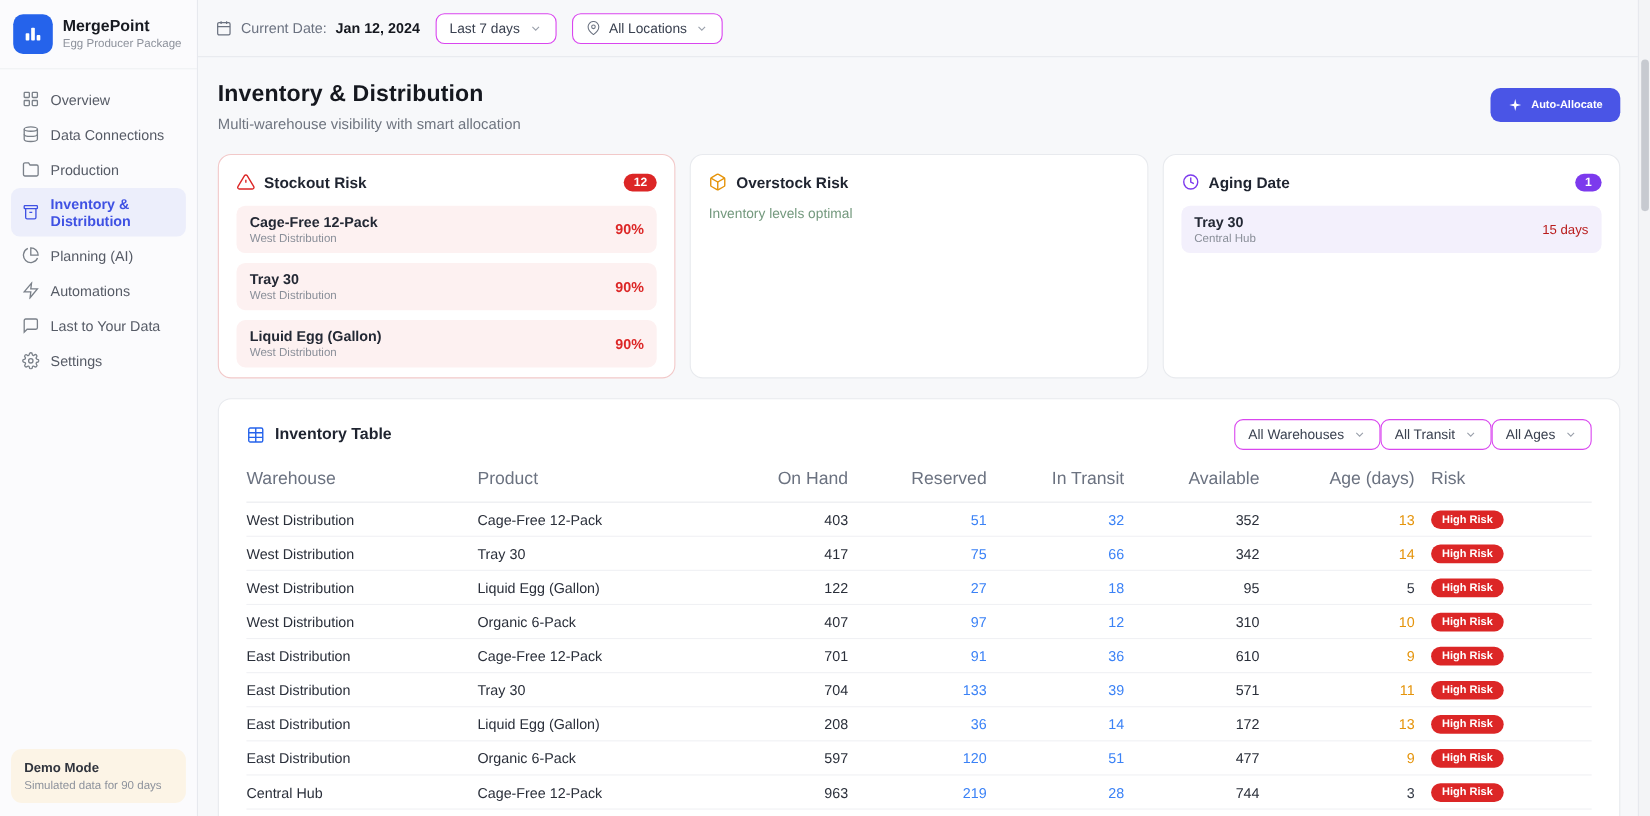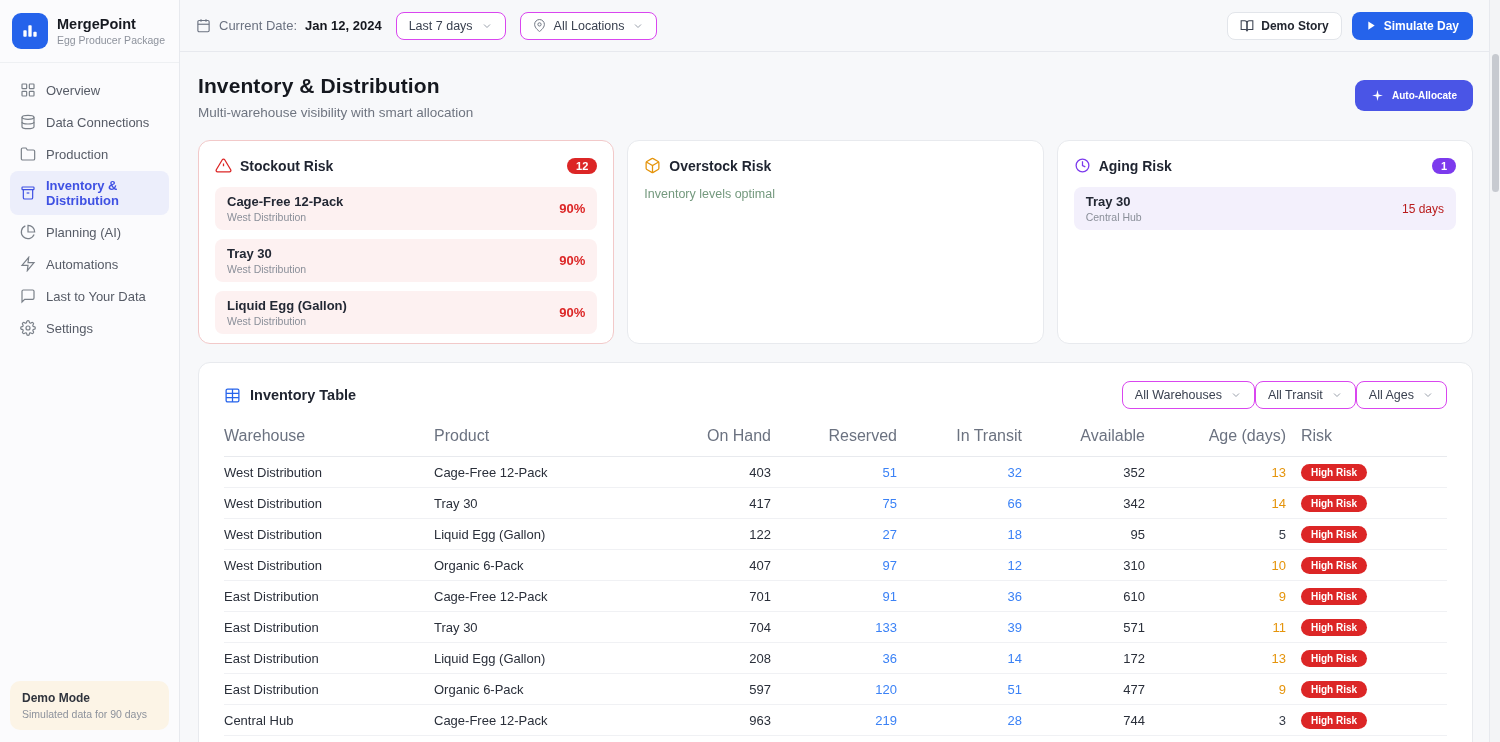--- a/index.html
+++ b/index.html
@@ -213,35 +213,20 @@
       <div class="pill">
         <svg class="lead" viewBox="0 0 24 24" fill="none" stroke-width="1.8">
             <path d="M21 10c0 7-9 13-9 13s-9-6-9-13a9 9 0 0 1 18 0z"></path>
             <circle cx="12" cy="10" r="3"></circle>
           </svg>
         <span>All Locations</span>
         <svg class="chev" viewBox="0 0 24 24" fill="none" stroke="#9aa0ab" stroke-width="2">
             <polyline points="6 9 12 15 18 9"></polyline>
           </svg>
       </div>
-      <div class="topbar-right">
-        <button class="btn-outline">
-          <svg viewBox="0 0 24 24" fill="none" stroke-width="1.8">
-              <path d="M2 3h6a4 4 0 0 1 4 4v14a3 3 0 0 0-3-3H2z"></path>
-              <path d="M22 3h-6a4 4 0 0 0-4 4v14a3 3 0 0 1 3-3h7z"></path>
-            </svg>
-          <span>Demo Story</span>
-        </button>
-        <button class="btn-primary">
-          <svg viewBox="0 0 24 24" width="11" height="11" fill="#ffffff">
-              <polygon points="5 3 19 12 5 21"></polygon>
-            </svg>
-          <span>Simulate Day</span>
-        </button>
-      </div>
     </header>
 
     <div class="content">
 
       <div class="page-header">
         <div>
           <div class="page-title">Inventory &amp; Distribution</div>
           <div class="page-sub">Multi-warehouse visibility with smart allocation</div>
         </div>
         <button class="btn-allocate">
@@ -298,21 +283,21 @@
           </div>
           <div class="optimal-msg">Inventory levels optimal</div>
         </div>
 
         <div class="card">
           <div class="card-head">
             <svg viewBox="0 0 24 24" fill="none" stroke="#7c3aed" stroke-width="1.8">
                 <circle cx="12" cy="12" r="9"></circle>
                 <polyline points="12 6 12 12 16 14"></polyline>
               </svg>
-            <span class="card-title">Aging Risk</span>
+            <span class="card-title">Aging Date</span>
             <span class="count-badge purple">1</span>
           </div>
           <div class="risk-item lav">
             <div>
               <div class="ri-product">Tray 30</div>
               <div class="ri-wh">Central Hub</div>
             </div>
             <div class="ri-val-purple">15 days</div>
           </div>
         </div>

